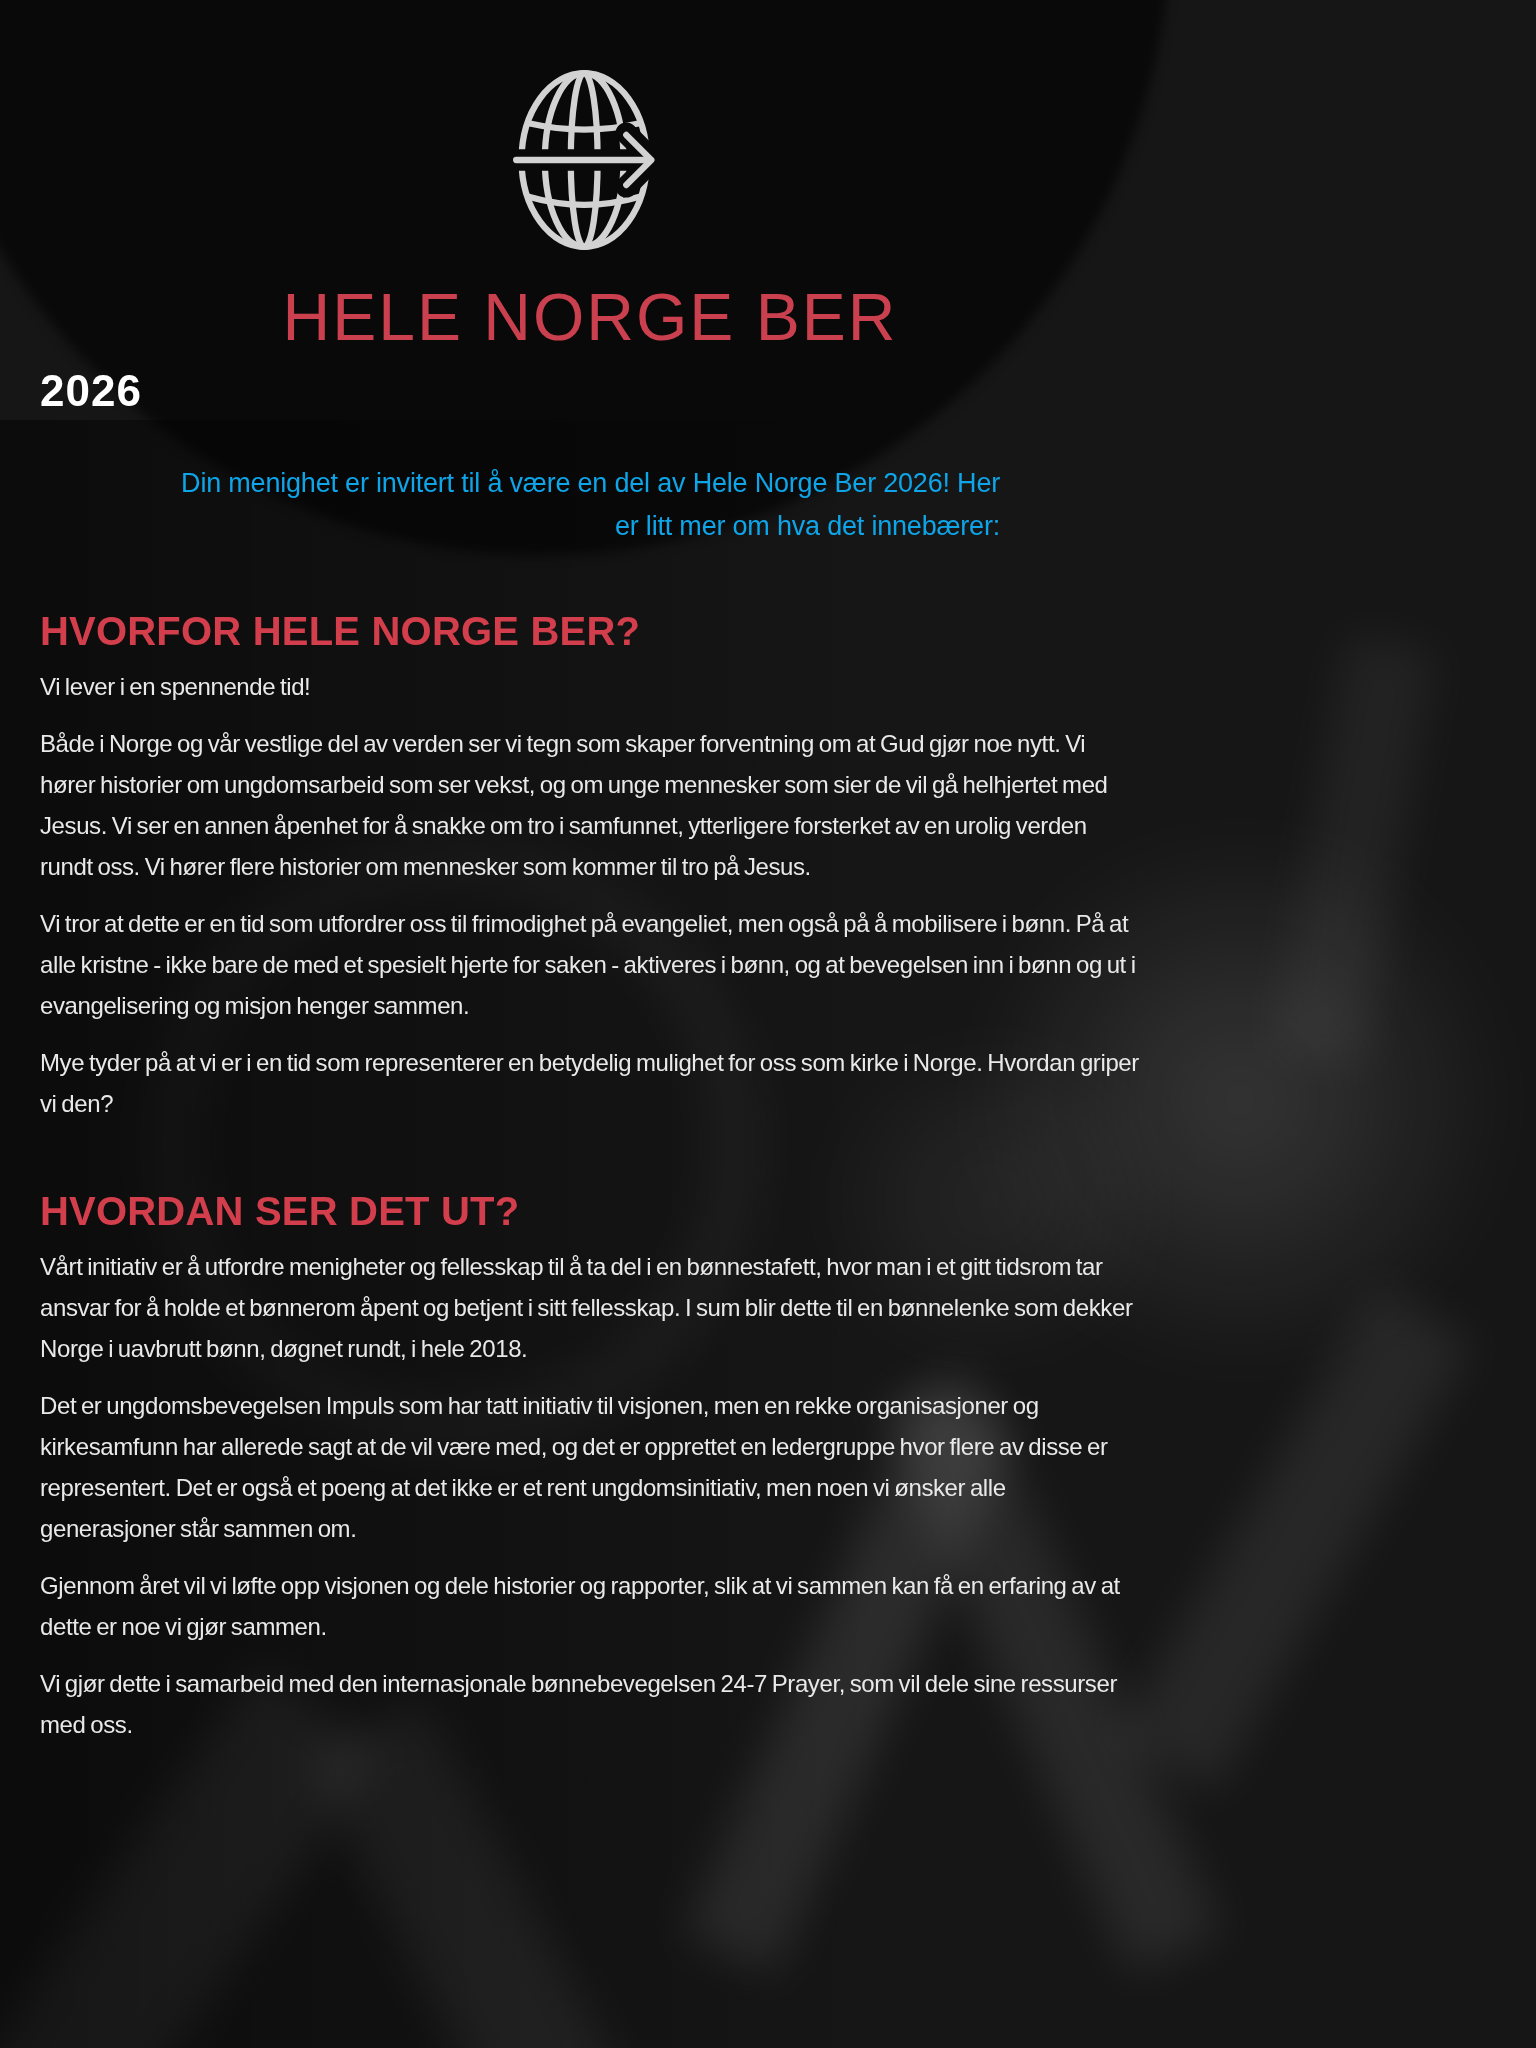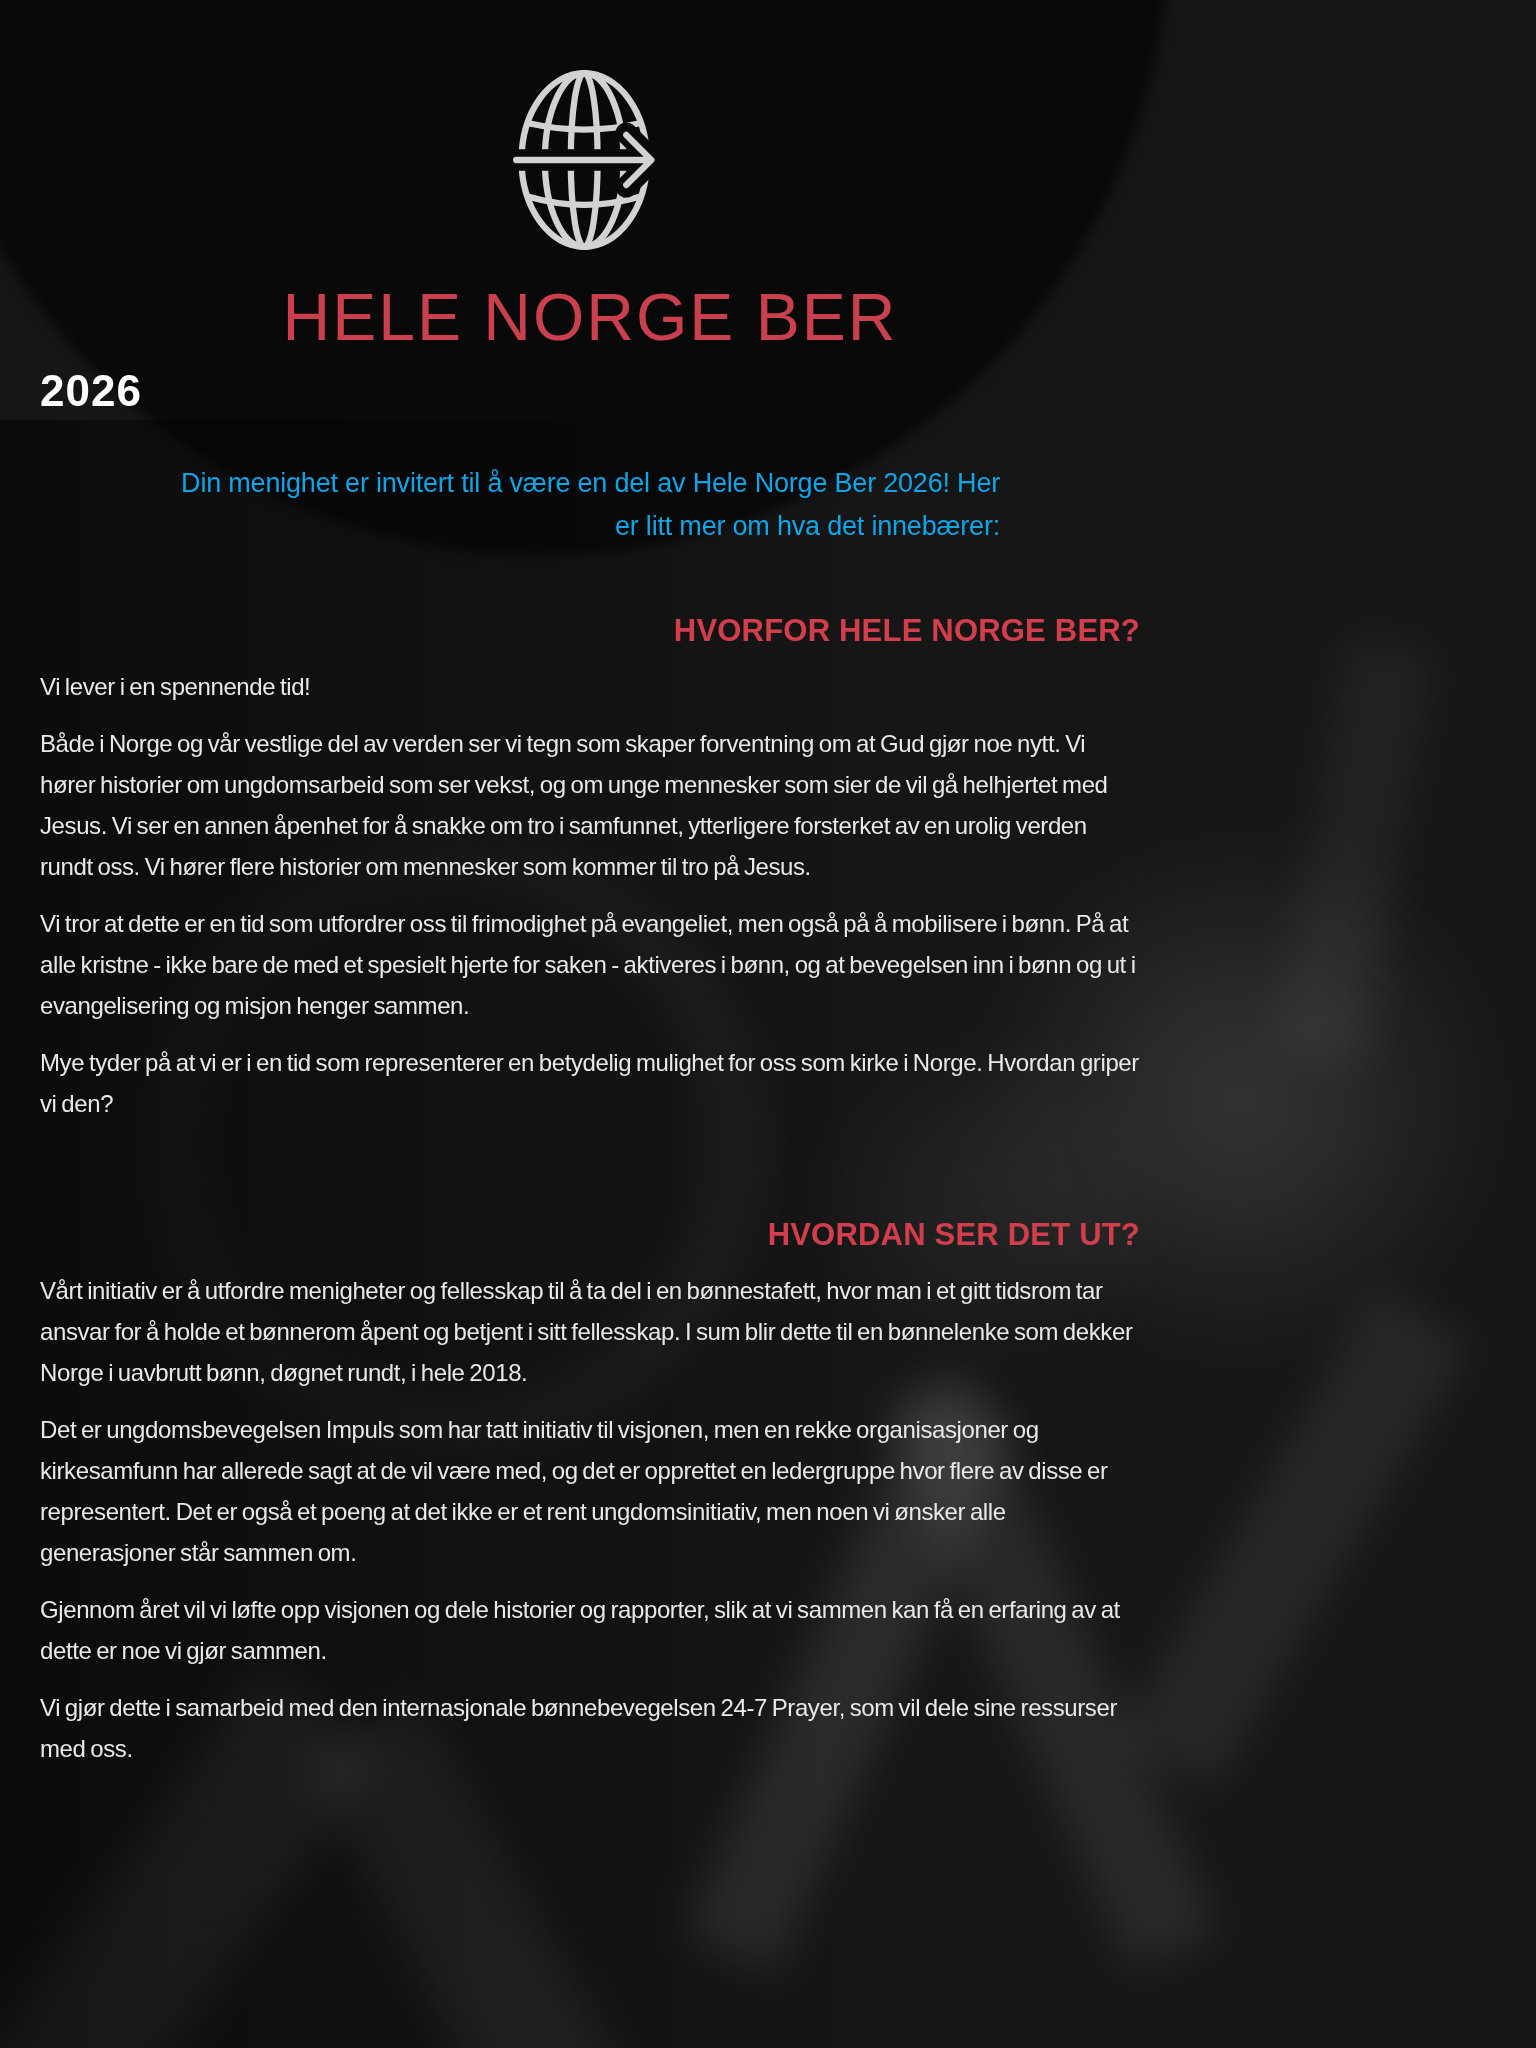--- a/index.html
+++ b/index.html
@@ -40,25 +40,25 @@
   }
   .year{
     margin-top:6px;text-align:left;
     font-size:44px;line-height:50px;font-weight:700;color:#ffffff;letter-spacing:1px;
   }
   .intro{
     margin:46px auto 0 auto;max-width:820px;text-align:right;
     font-size:27px;line-height:43px;color:#0ea5e9;letter-spacing:-.2px;
   }
   .section-heading{
-    text-align:right;font-weight:700;color:var(--heading);
-    font-size:31px;line-height:38px;letter-spacing:.2px;
+    text-align:left;font-weight:700;color:var(--heading);
+    font-size:40px;line-height:38px;letter-spacing:.2px;
   }
   .s1 .section-heading{margin-top:64px;}
-  .s2 .section-heading{margin-top:92px;}
+  .s2 .section-heading{margin-top:68px;}
   .para{
     font-size:24px;line-height:41px;letter-spacing:-.4px;word-spacing:-1.5px;
     color:var(--text);margin-top:16px;
   }
   .s1 .para:first-of-type{margin-top:48px;}
   .s2 .para:first-of-type{margin-top:44px;}
 </style>
 </head>
 <body>
 

